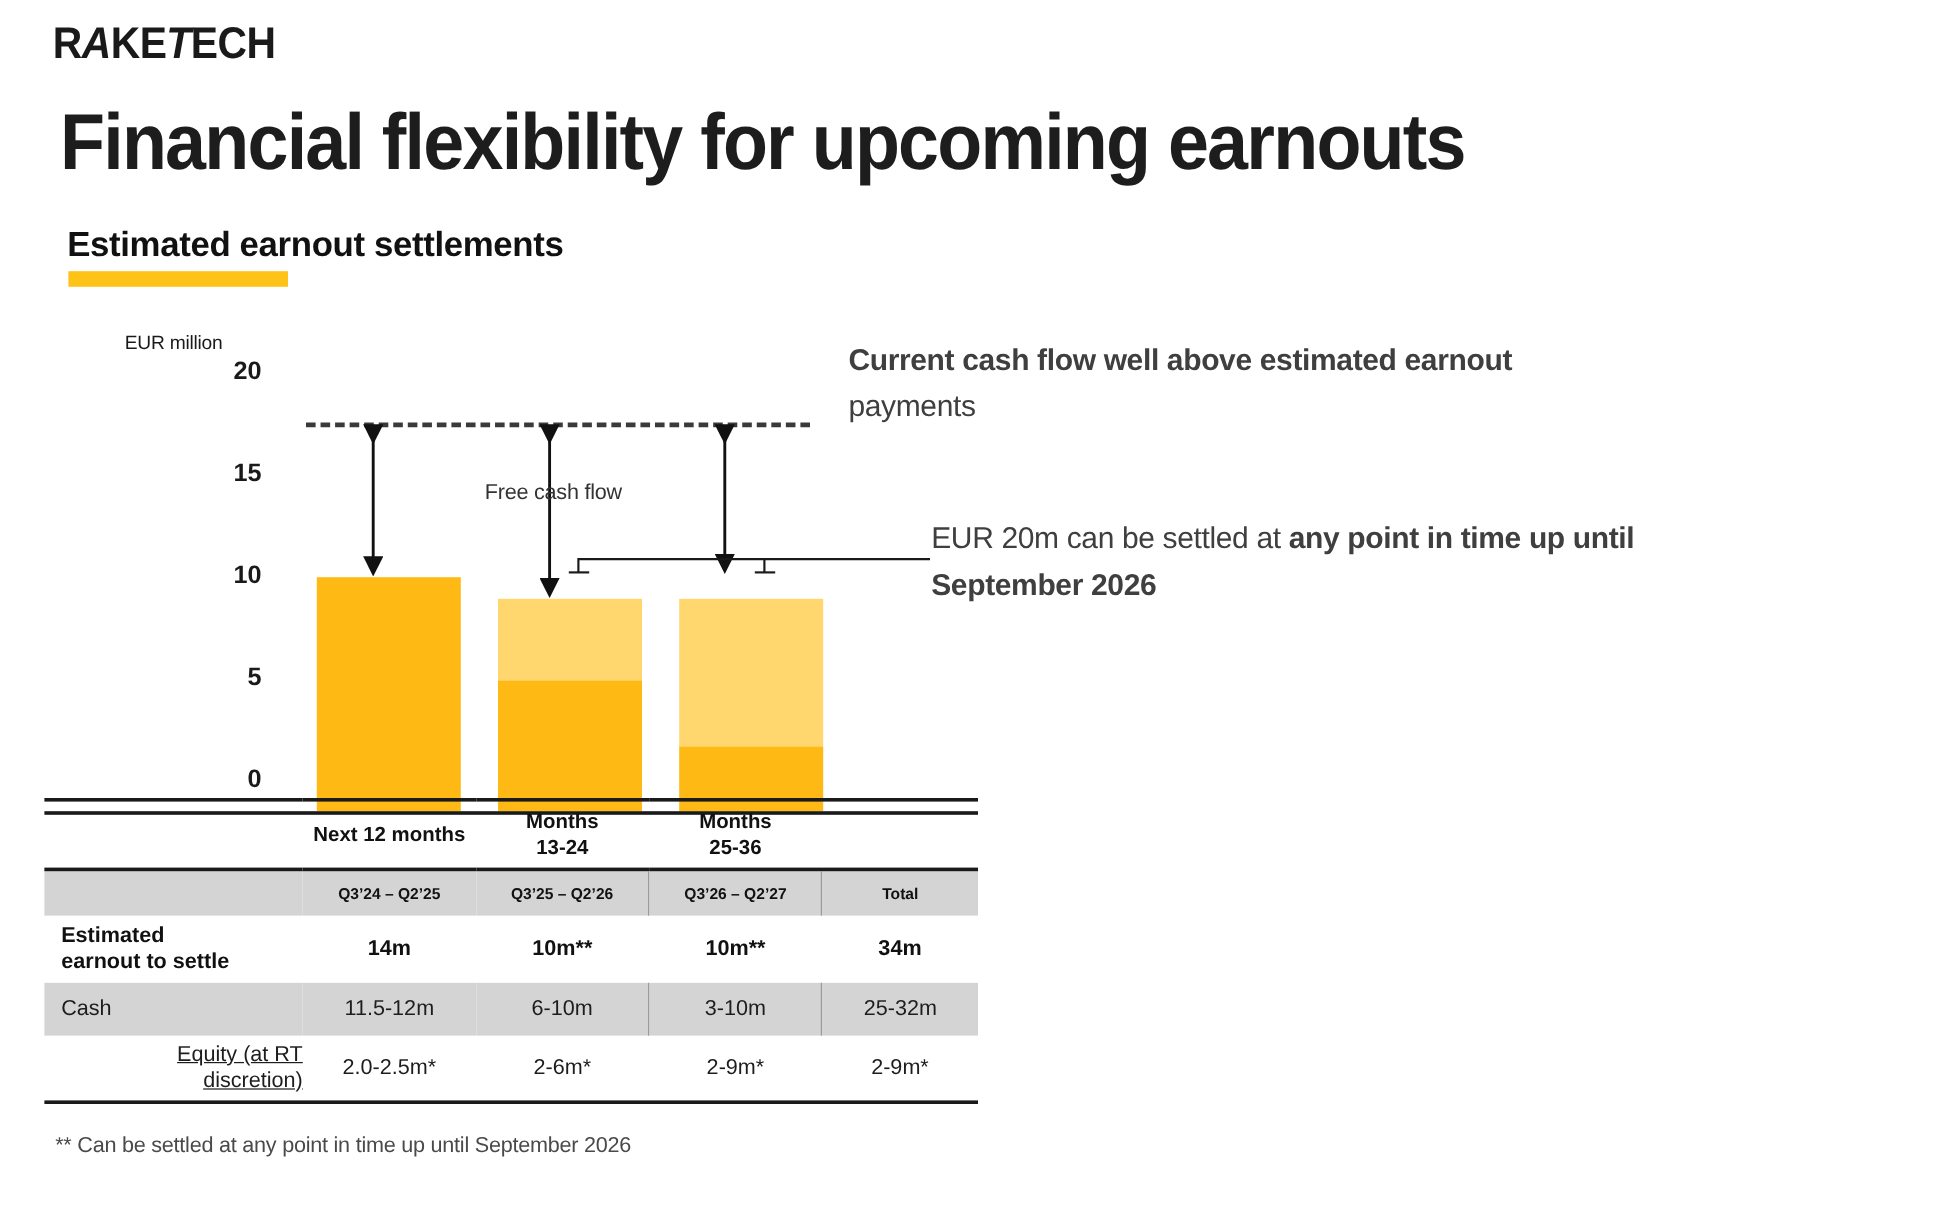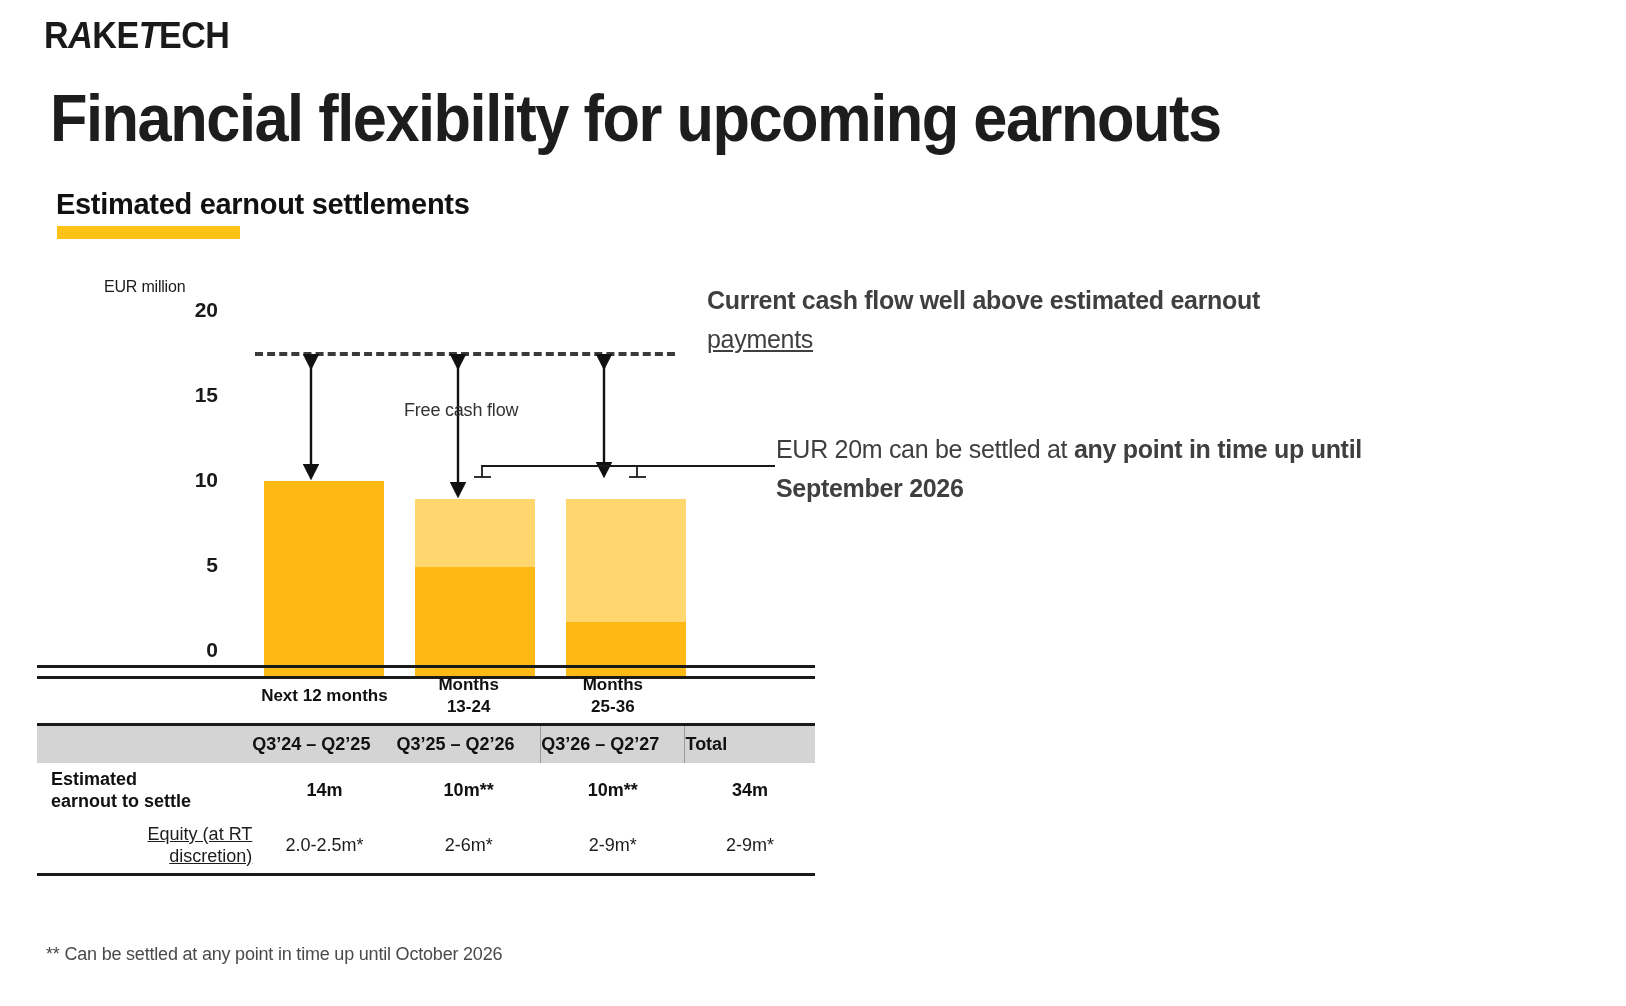--- a/index.html
+++ b/index.html
@@ -67,21 +67,21 @@
     position: absolute; left: 37px; top: 676px; width: 778px; height: 3px;
     background: #1a1a1a;
   }
 
   
   .callout1 {
     position: absolute; left: 707px; top: 281px; width: 600px;
     font-size: 25px; line-height: 1.55; color: #3f3f3f; font-weight: 700;
     letter-spacing: -0.3px;
   }
-  .callout1 .reg { font-weight: 400; text-decoration: underline; }
+  .callout1 .reg { font-weight: 400; }
   .callout2 {
     position: absolute; left: 776px; top: 430px; width: 640px;
     font-size: 25px; line-height: 1.55; color: #3f3f3f; font-weight: 400;
     letter-spacing: -0.3px;
   }
   .callout2 .bld { font-weight: 700; }
 
   
   .tbl { position: absolute; left: 37px; top: 665px; width: 778px; }
   table { border-collapse: collapse; width: 778px; table-layout: fixed; }
@@ -89,22 +89,22 @@
   .col-label { width: 212px; }
   .col-d { width: 142px; }
   .col-t { width: 128px; }
 
   .r-months td {
     height: 58px; text-align: center; vertical-align: middle;
     font-weight: 700; font-size: 17px; color: #111; line-height: 1.25;
   }
   .row-top-rule td { border-top: 3px solid #1a1a1a; }
   .r-quarters td {
-    height: 38px; text-align: left; vertical-align: middle;
-    font-weight: 700; font-size: 18px; color: #111;
+    height: 38px; text-align: center; vertical-align: middle;
+    font-weight: 700; font-size: 13px; color: #111;
     background: #d4d4d4;
   }
   .r-quarters td.sep { border-left: 1px solid #9b9b9b; }
   .r-est td {
     height: 56px; text-align: center; vertical-align: middle;
     font-weight: 700; font-size: 18px; color: #111;
   }
   .r-est td.lbl { text-align: left; padding-left: 14px; line-height: 1.2; }
   .r-cash td {
     height: 44px; text-align: center; vertical-align: middle;
@@ -225,31 +225,38 @@
           <td class="lbl">
             <span>Estimated</span><br>
             <span>earnout to settle</span>
           </td>
           <td>14m</td>
           <td>10m**</td>
           <td>10m**</td>
           <td>34m</td>
         </tr>
 
+        <tr class="r-cash">
+          <td class="lbl">Cash</td>
+          <td>11.5-12m</td>
+          <td>6-10m</td>
+          <td class="sep">3-10m</td>
+          <td class="sep">25-32m</td>
+        </tr>
 
         <tr class="r-eq">
           <td class="lbl">
             <span>Equity (at RT</span><br>
             <span>discretion)</span>
           </td>
           <td>2.0-2.5m*</td>
           <td>2-6m*</td>
           <td>2-9m*</td>
           <td>2-9m*</td>
         </tr>
       </tbody>
     </table>
     <div class="tbl-bottom"></div>
   </div>
 
-  <div class="foot f2">** Can be settled at any point in time up until October 2026</div>
+  <div class="foot f2">** Can be settled at any point in time up until September 2026</div>
 
 </div>
 
 </body></html>

